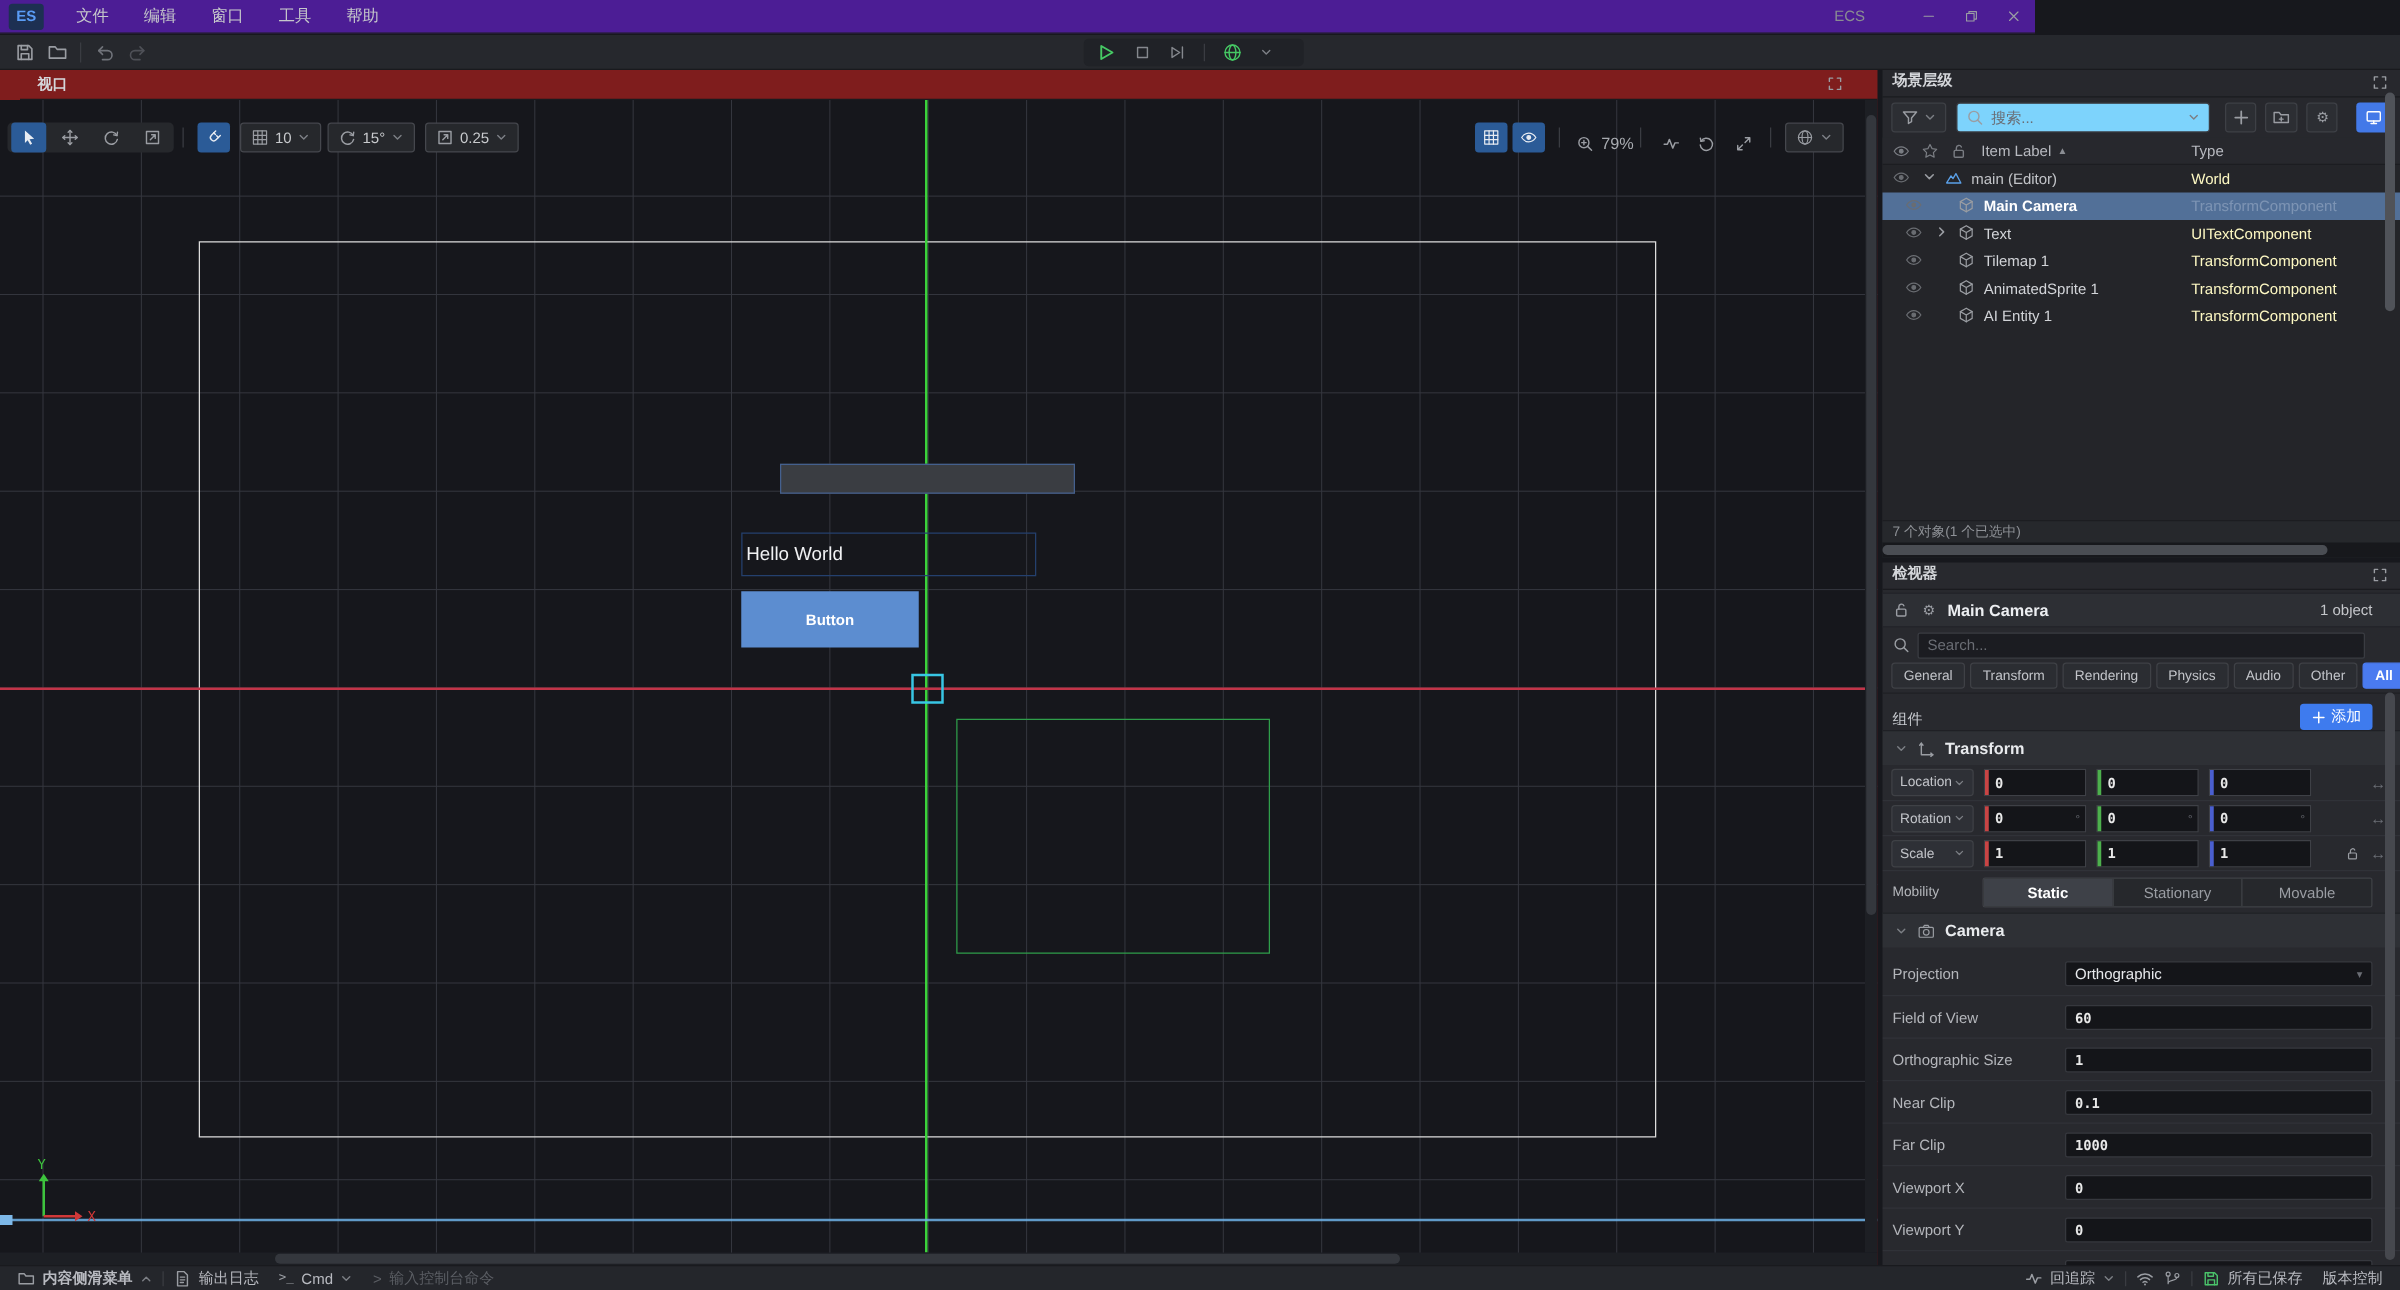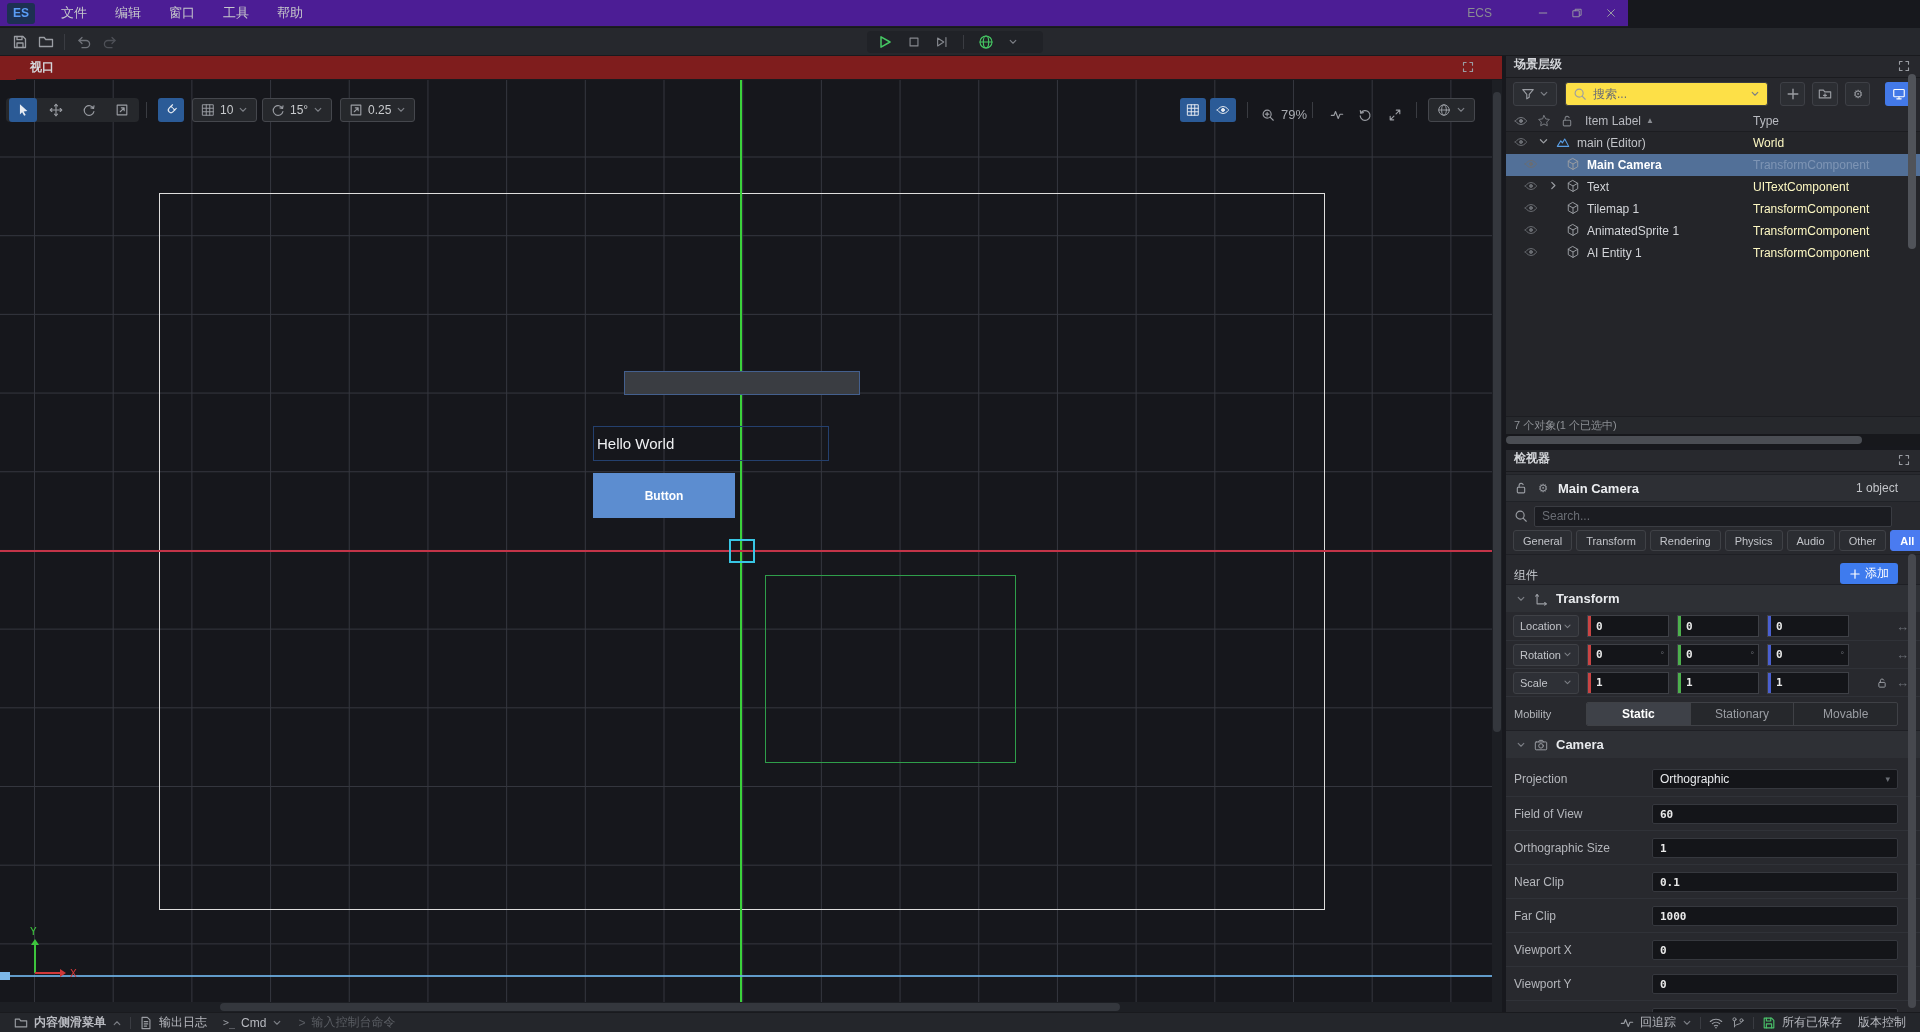--- a/index.html
+++ b/index.html
@@ -76,21 +76,21 @@
   
   .hier-panel { position:absolute; left:1506px; top:56px; width:414px; height:390px; background:#27282d;
                 display:flex; flex-direction:column; }
   .hpanel-header { height:22px; position:relative; display:flex; align-items:flex-start; border-bottom:1px solid #1a1b1f; }
   .panel-title2 { font-size:12px; font-weight:bold; color:#d4d6da; padding-left:8px; }
   .corners2 { position:absolute; right:10px; top:4px; }
   .hier-toolbar { height:32px; display:flex; align-items:center; padding:0 7px; position:relative; }
   .sqbtn { height:24px; background:#2c2e33; border:1px solid #3e4046; border-radius:3px;
            display:flex; align-items:center; justify-content:center; }
   .filter-btn { width:44px; gap:4px; }
-  .hsearch { margin-left:8px; width:203px; height:24px; background:#fde047; border:1px solid #3a3c42; border-radius:3px;
+  .hsearch { margin-left:8px; width:203px; height:24px; background:#7dd3fc; border:1px solid #3a3c42; border-radius:3px;
              display:flex; align-items:center; padding:0 7px; gap:6px; }
   .placeholder { font-size:12px; color:#6a6d74; }
   .hsearch .chevg { margin-left:auto; }
   .hier-btns { display:flex; gap:7px; margin-left:12px; align-items:center; }
   .bluebtn { width:27px; height:24px; background:#4379e8; border:none; border-radius:3px;
              display:flex; align-items:center; justify-content:center; margin-left:8px; }
   .bluebtn .icon { color:#fff; }
   .htable-header { height:22px; display:flex; align-items:center; border-bottom:1px solid #1c1d21; position:relative;
                    background:#27282d; font-size:12px; color:#b8bac0; }
   .hcol-icons { display:flex; gap:9px; padding-left:8px; width:72px; }

